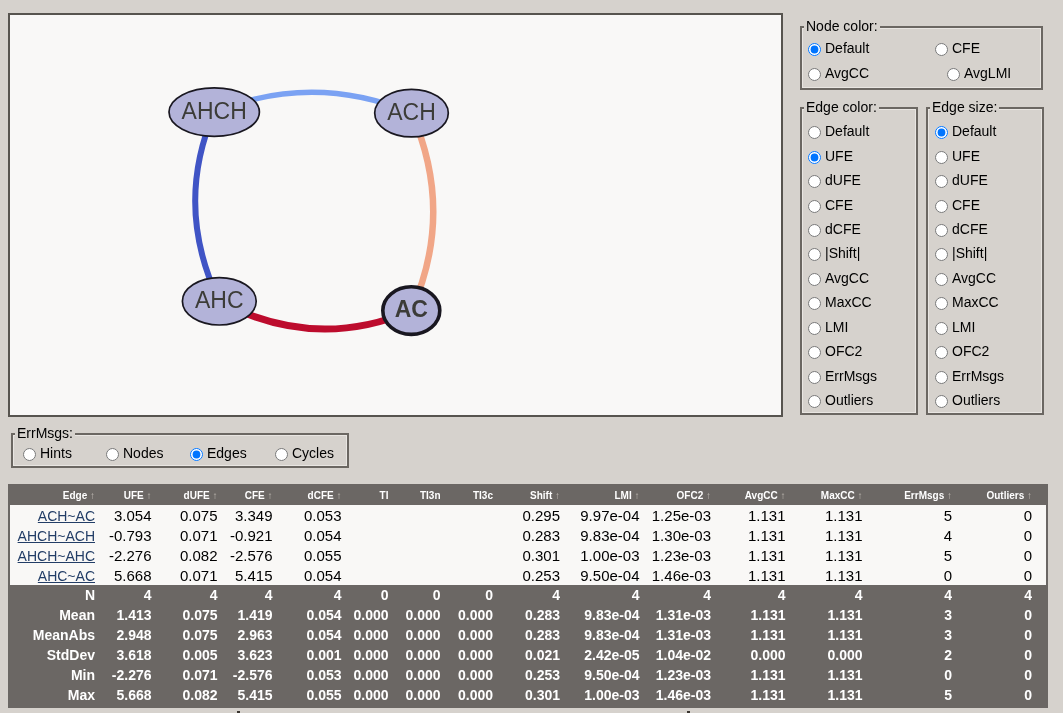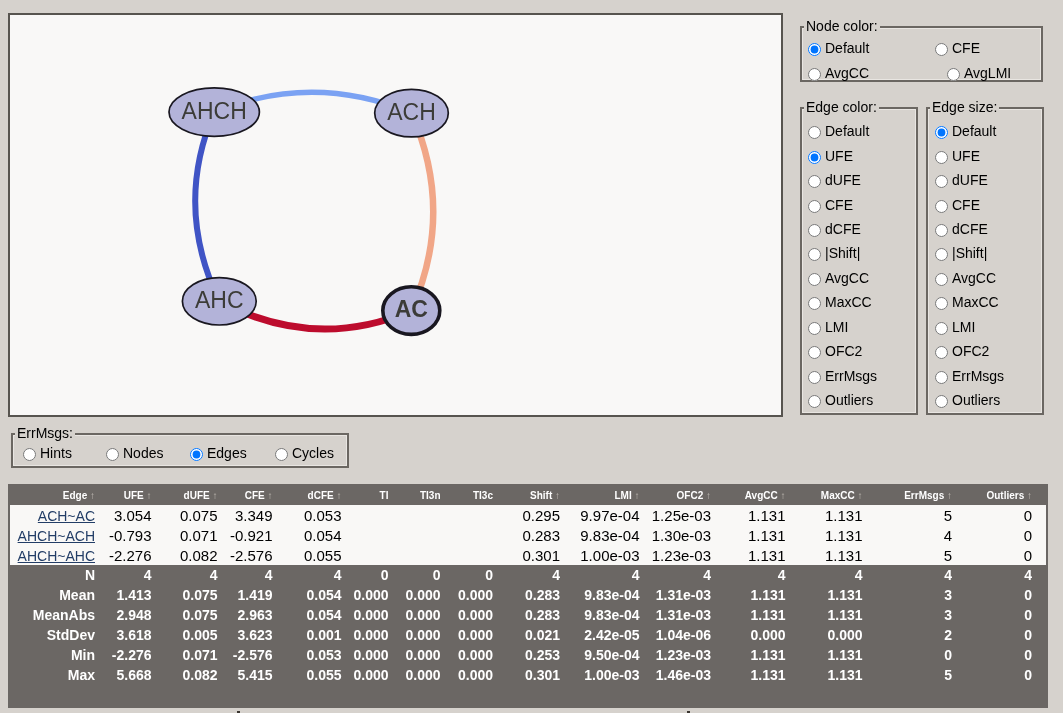--- a/index.html
+++ b/index.html
@@ -22,21 +22,21 @@
   <ellipse cx="401.5" cy="98.1" rx="36.8" ry="23.8" fill="#b3b3d9" stroke="#191720" stroke-width="1.7"></ellipse>
   <ellipse cx="209.3" cy="286.3" rx="36.9" ry="23.7" fill="#b3b3d9" stroke="#191720" stroke-width="1.7"></ellipse>
   <ellipse cx="401.3" cy="295.6" rx="28.5" ry="23.8" fill="#b3b3d9" stroke="#191720" stroke-width="3.6"></ellipse>
   <text x="204.2" y="97.1" dy="6.5" text-anchor="middle" font-size="23" fill="#3c3c38">AHCH</text>
   <text x="401.5" y="98.1" dy="6.5" text-anchor="middle" font-size="23" fill="#3c3c38">ACH</text>
   <text x="209.3" y="286.3" dy="6.5" text-anchor="middle" font-size="23" fill="#3c3c38">AHC</text>
   <text x="401.3" y="295.6" dy="6.5" text-anchor="middle" font-size="23" font-weight="bold" fill="#3c3c38">AC</text>
 </svg>
 </div>
 
-<div class="panel" style="left:800px;top:26px;width:243px;height:56px;">
+<div class="panel" style="left:800px;top:26px;width:243px;height:64px;">
   <div class="legend">Node color:</div>
   <label class="r" style="left:6px;top:12px;"><input type="radio" name="nc" checked="" style="">Default</label>
   <label class="r" style="left:133px;top:12px;"><input type="radio" name="nc" style="">CFE</label>
   <label class="r" style="left:6px;top:37px;"><input type="radio" name="nc" style="">AvgCC</label>
   <label class="r" style="left:145px;top:37px;"><input type="radio" name="nc" style="">AvgLMI</label>
 </div>
 
 <div class="panel" style="left:800px;top:107px;width:118px;height:308px;">
   <div class="legend">Edge color:</div>
   <label class="r" style="left:6px;top:14px;"><input type="radio" name="ec" style="">Default</label>
@@ -158,20 +158,37 @@
           <td></td>
           <td></td>
           <td>0.301</td>
           <td>1.00e-03</td>
           <td>1.23e-03</td>
           <td>1.131</td>
           <td>1.131</td>
           <td>5</td>
           <td>0</td>
         </tr>
+<tr class="d">
+          <td><a>AHC~AC</a></td>
+          <td>5.668</td>
+          <td>0.071</td>
+          <td>5.415</td>
+          <td>0.054</td>
+          <td></td>
+          <td></td>
+          <td></td>
+          <td>0.253</td>
+          <td>9.50e-04</td>
+          <td>1.46e-03</td>
+          <td>1.131</td>
+          <td>1.131</td>
+          <td>0</td>
+          <td>0</td>
+        </tr>
 <tr class="s">
           <td>N</td>
           <td>4</td>
           <td>4</td>
           <td>4</td>
           <td>4</td>
           <td>0</td>
           <td>0</td>
           <td>0</td>
           <td>4</td>
@@ -220,21 +237,21 @@
           <td>StdDev</td>
           <td>3.618</td>
           <td>0.005</td>
           <td>3.623</td>
           <td>0.001</td>
           <td>0.000</td>
           <td>0.000</td>
           <td>0.000</td>
           <td>0.021</td>
           <td>2.42e-05</td>
-          <td>1.04e-06</td>
+          <td>1.04e-02</td>
           <td>0.000</td>
           <td>0.000</td>
           <td>2</td>
           <td>0</td>
         </tr>
 <tr class="s">
           <td>Min</td>
           <td>-2.276</td>
           <td>0.071</td>
           <td>-2.576</td>

